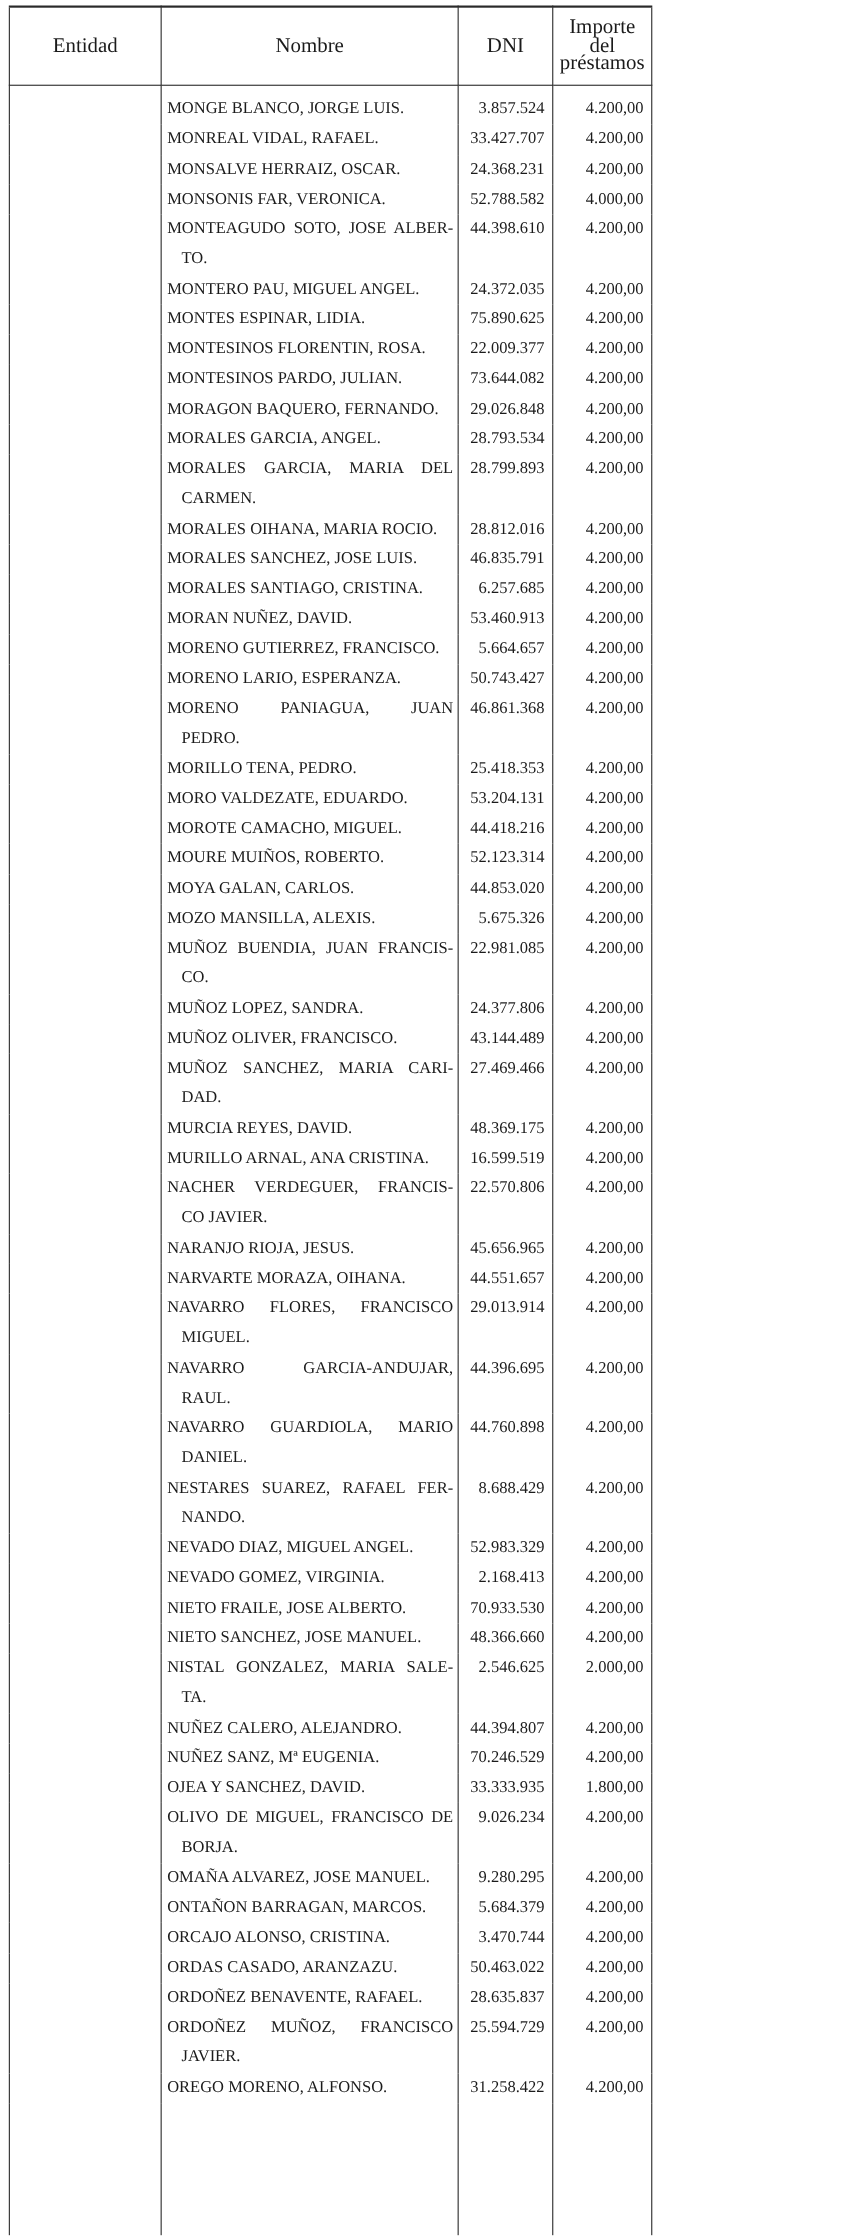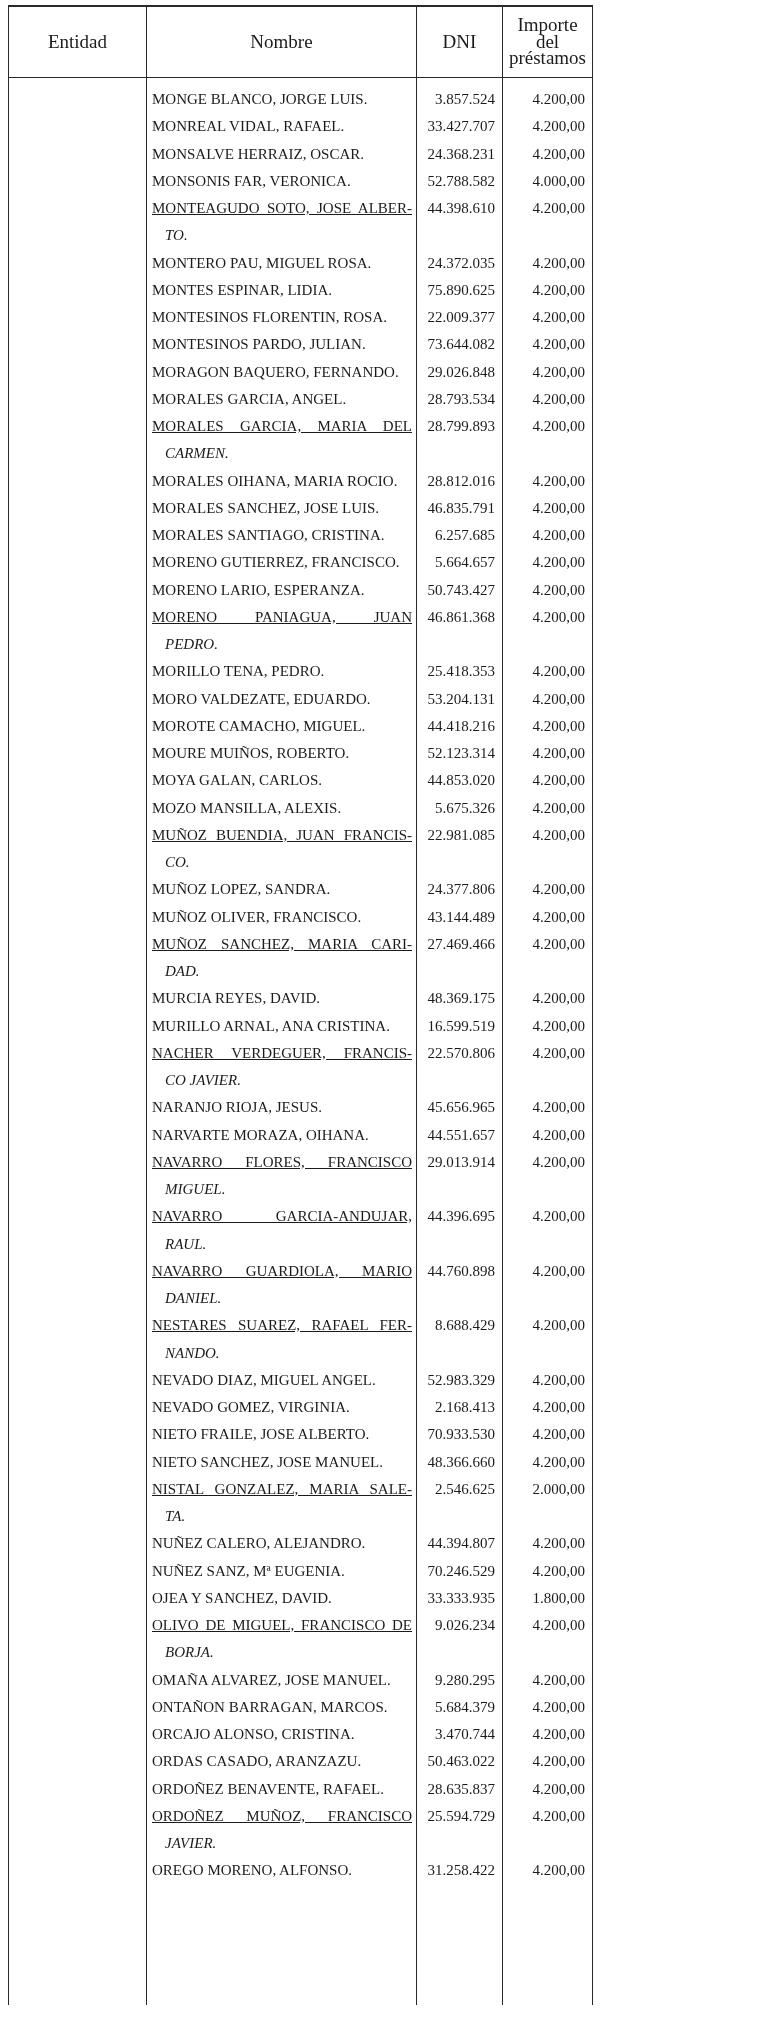--- a/index.html
+++ b/index.html
@@ -57,25 +57,23 @@
     padding-left: 5px;
     padding-right: 4px;
   }
   .name-line {
     white-space: nowrap;
   }
   .name-line.fill {
     text-align: justify;
     text-align-last: justify;
     white-space: normal;
-    text-decoration: underline;
   }
   .name-line.cont {
     padding-left: 13px;
-    font-style: italic;
   }
   td.c-dni, td.c-importe {
     text-align: right;
     padding-right: 7px;
     white-space: nowrap;
   }
   tr.filler td {
     height: 120px;
   }
 </style>
@@ -138,21 +136,21 @@
           <td class="c-nombre">
             <div class="name-line fill">MONTEAGUDO SOTO, JOSE ALBER-</div>
             <div class="name-line cont">TO.</div>
           </td>
           <td class="c-dni">44.398.610</td>
           <td class="c-importe">4.200,00</td>
         </tr>
         <tr>
           <td class="c-entidad"></td>
           <td class="c-nombre">
-            <div class="name-line">MONTERO PAU, MIGUEL ROSA.</div>
+            <div class="name-line">MONTERO PAU, MIGUEL ANGEL.</div>
           </td>
           <td class="c-dni">24.372.035</td>
           <td class="c-importe">4.200,00</td>
         </tr>
         <tr>
           <td class="c-entidad"></td>
           <td class="c-nombre">
             <div class="name-line">MONTES ESPINAR, LIDIA.</div>
           </td>
           <td class="c-dni">75.890.625</td>
@@ -214,20 +212,28 @@
           </td>
           <td class="c-dni">46.835.791</td>
           <td class="c-importe">4.200,00</td>
         </tr>
         <tr>
           <td class="c-entidad"></td>
           <td class="c-nombre">
             <div class="name-line">MORALES SANTIAGO, CRISTINA.</div>
           </td>
           <td class="c-dni">6.257.685</td>
+          <td class="c-importe">4.200,00</td>
+        </tr>
+        <tr>
+          <td class="c-entidad"></td>
+          <td class="c-nombre">
+            <div class="name-line">MORAN NUÑEZ, DAVID.</div>
+          </td>
+          <td class="c-dni">53.460.913</td>
           <td class="c-importe">4.200,00</td>
         </tr>
         <tr>
           <td class="c-entidad"></td>
           <td class="c-nombre">
             <div class="name-line">MORENO GUTIERREZ, FRANCISCO.</div>
           </td>
           <td class="c-dni">5.664.657</td>
           <td class="c-importe">4.200,00</td>
         </tr>

